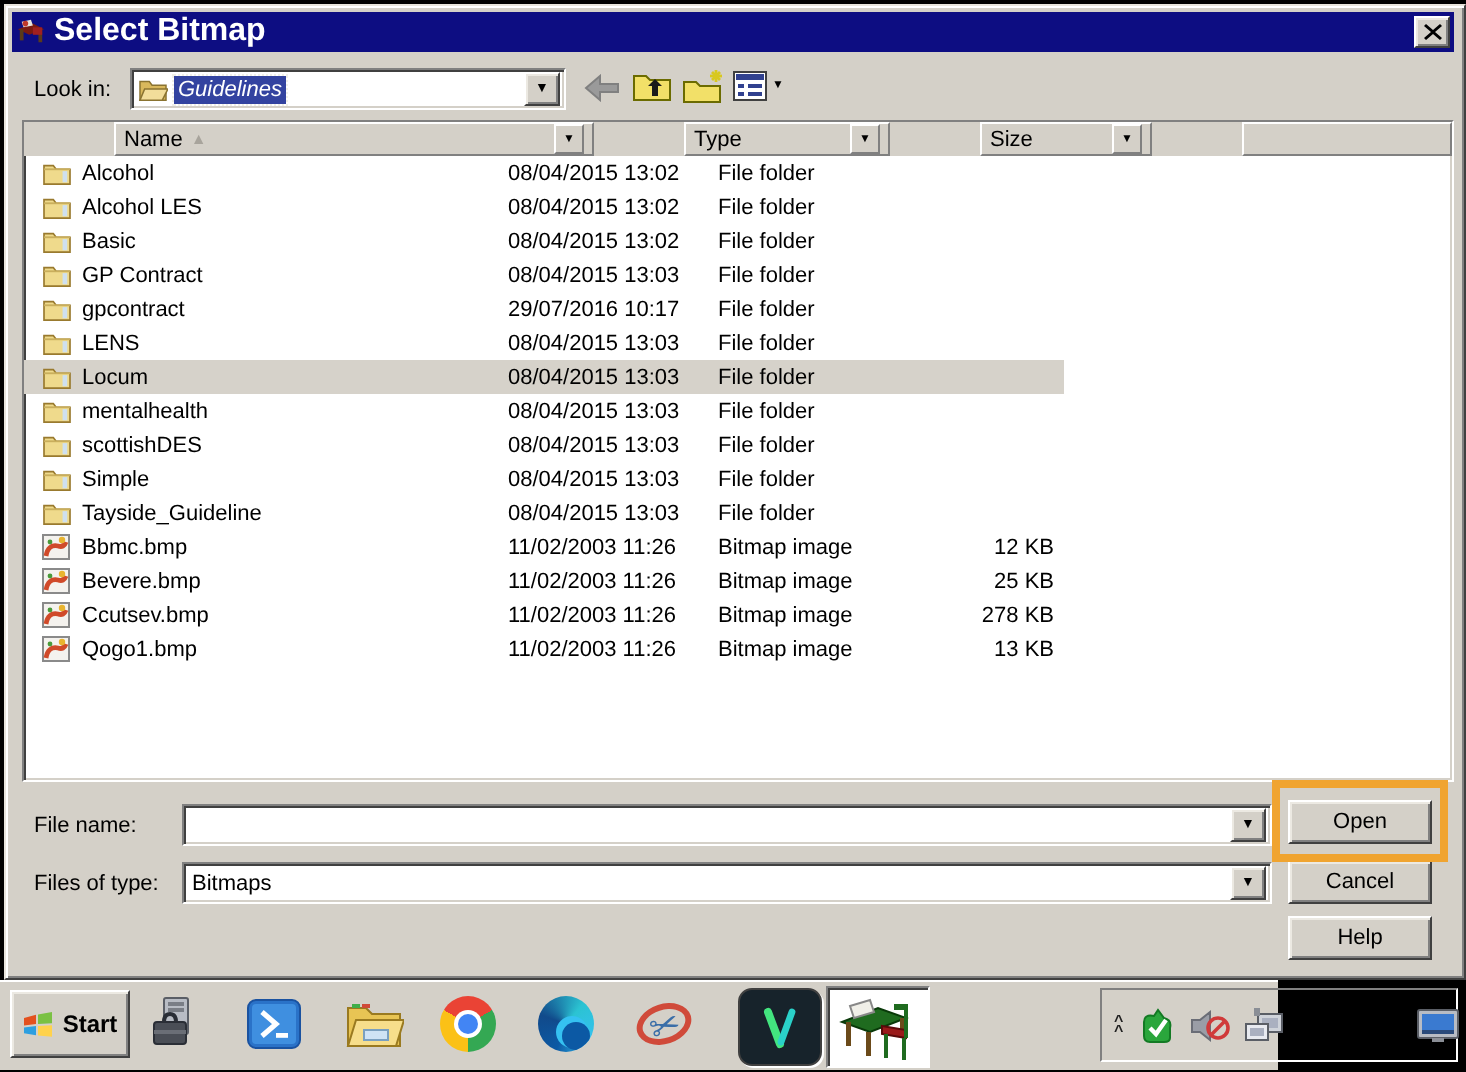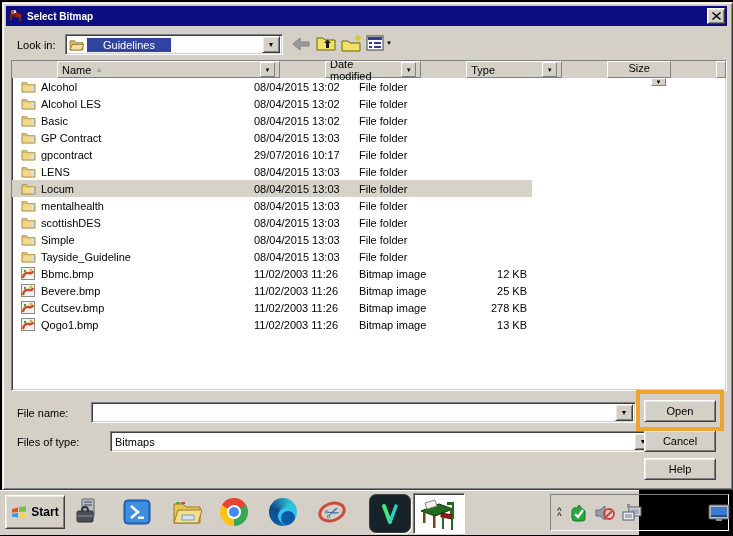--- a/index.html
+++ b/index.html
@@ -9,32 +9,32 @@
   .btn3d{background:#d4d0c8;border:1px solid;border-color:#ffffff #404040 #404040 #ffffff;
          box-shadow:inset 1px 1px 0 #ece9e2, inset -1px -1px 0 #808080;
          font-family:"Liberation Sans",sans-serif;font-size:11px;color:#000;cursor:default;}
 
   
   .dialog{left:2px;top:2px;width:729px;height:486px;background:#d4d0c8;
           border:1px solid;border-color:#e8e4dc #404040 #404040 #e8e4dc;
           box-shadow:inset 1px 1px 0 #fff, inset -1px -1px 0 #808080;}
   .titlebar{left:3px;top:3px;width:721px;height:20px;background:#0d0d82;
             display:flex;align-items:center;padding:0 2px;box-sizing:border-box;}
-  .title-text{color:#fff;font-weight:bold;font-size:10px;margin-left:4px;}
+  .title-text{color:#fff;font-weight:bold;font-size:16px;margin-left:4px;}
   .close-btn{margin-left:auto;width:18px;height:16px;display:flex;align-items:center;justify-content:center;padding:0;}
 
   .label{position:absolute;font-size:11px;}
 
   
   .combo{position:absolute;background:#fff;border:1px solid;border-color:#808080 #ffffff #ffffff #808080;
          box-shadow:inset 1px 1px 0 #404040, inset -1px -1px 0 #d4d0c8;
          display:flex;align-items:center;box-sizing:border-box;}
   .combo .cb-btn{margin-left:auto;width:16px;height:calc(100% - 4px);margin-right:2px;
          display:flex;align-items:center;justify-content:center;font-size:7px;color:#000;}
-  .sel-hi{background:#3343a0;color:#fff;padding:1px 16px;outline:1px dotted #f0efe8;}
+  .sel-hi{background:#3343a0;color:#fff;padding:1px 2px;outline:1px dotted #f0efe8;font-style:italic;}
 
   
   .tbi{position:absolute;display:flex;align-items:center;justify-content:center;}
 
   
   .listbox{left:8px;top:57px;width:714px;height:329px;background:#fff;
            border:1px solid;border-color:#808080 #ffffff #ffffff #808080;
            box-shadow:inset 1px 1px 0 #404040, inset -1px -1px 0 #d4d0c8;overflow:hidden;}
   .lheader{display:flex;height:17px;background:#d4d0c8;}
   .hcell{display:flex;align-items:center;box-sizing:border-box;background:#d4d0c8;
@@ -145,28 +145,24 @@
   </span>
 
   <div class="abs listbox">
     <div class="lheader">
       <div class="hcell" style="width:240px;">
         <span>Name</span>
         <span class="sortarrow">▲</span>
         <span class="hdrop">▼</span>
       </div>
       <div class="hcell" style="width:103px;">
-        <span>Date modified</span>
-        <span class="hdrop">▼</span>
-      </div>
-      <div class="hcell" style="width:103px;">
         <span>Type</span>
         <span class="hdrop">▼</span>
       </div>
-      <div class="hcell" style="width:68px;flex-direction:column;">
+      <div class="hcell" style="width:86px;">
         <span>Size</span>
         <span class="hdrop">▼</span>
       </div>
       <div class="hcell" style="flex:1;"></div>
     </div>
     <div class="rows" id="rows">
   <div class="lrow">
     <div class="row-main">
       <span class="cell c-name">
         <span class="ico ico-folder" style="display: inline-flex;">
@@ -457,21 +453,21 @@
 </div>
   </div>
 
   <span class="label" style="left:14px;top:404px;">File name:</span>
   <div class="combo" style="left:88px;top:399px;width:545px;height:21px;">
     <span style="padding-left:4px;"></span>
     <span class="cb-btn btn3d">▼</span>
   </div>
 
   <span class="label" style="left:14px;top:433px;">Files of type:</span>
-  <div class="combo" style="left:88px;top:428px;width:545px;height:21px;margin-left:19px;">
+  <div class="combo" style="left:88px;top:428px;width:545px;height:21px;">
     <span style="padding-left:4px;">Bitmaps</span>
     <span class="cb-btn btn3d">▼</span>
   </div>
 
   <button class="abs btn3d fbtn" style="left:641px;top:397px;">Open</button>
   <button class="abs btn3d fbtn" style="left:641px;top:427px;">Cancel</button>
   <button class="abs btn3d fbtn" style="left:641px;top:455px;">Help</button>
 
   <div class="abs hilite-box"></div>
 </div>

